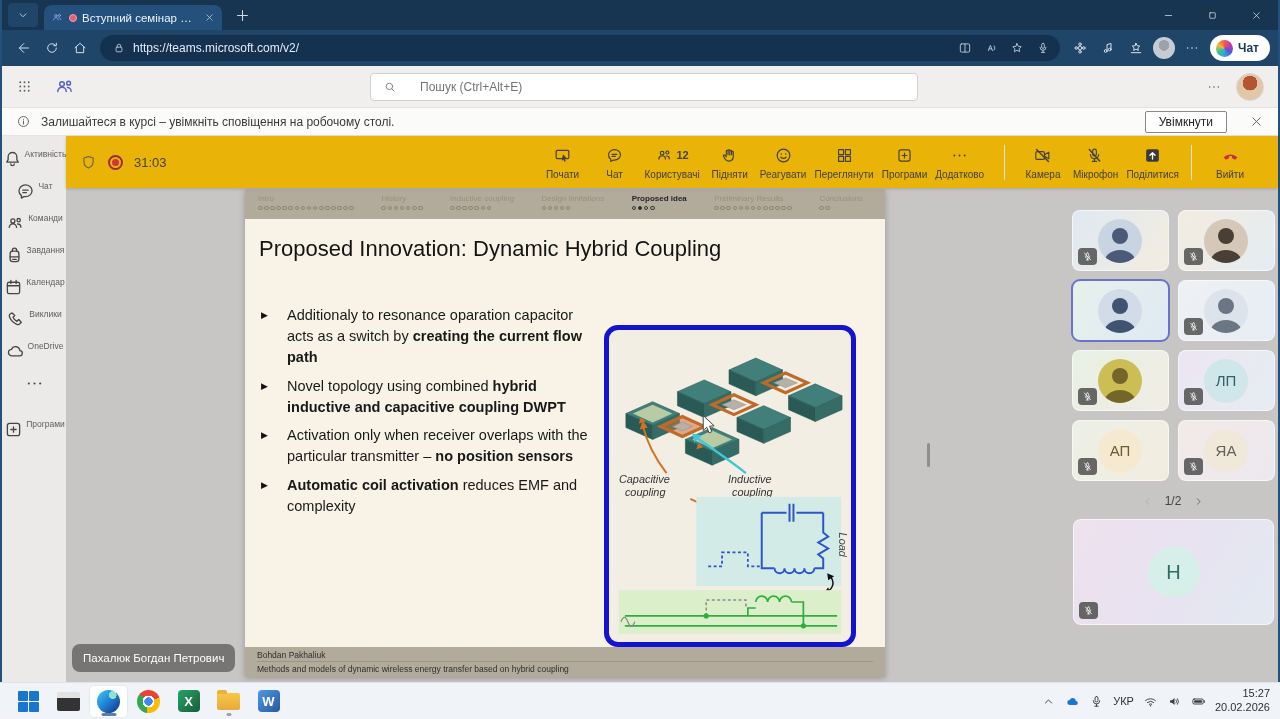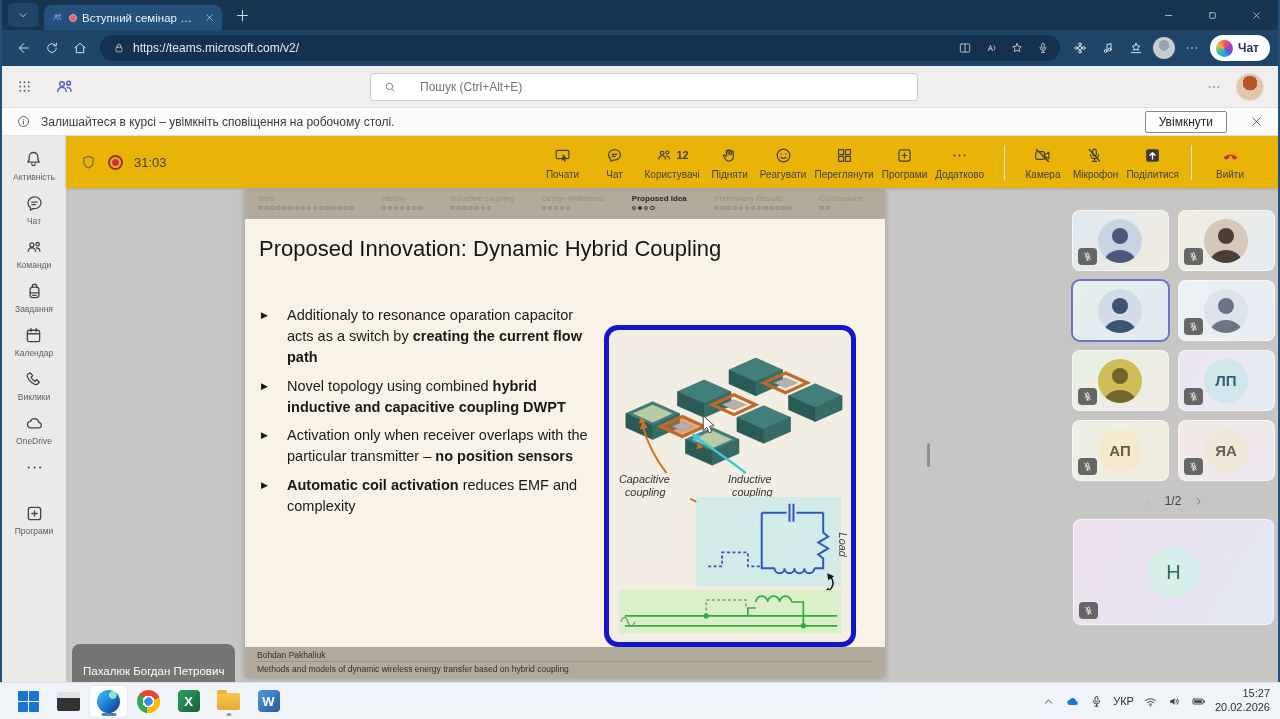--- a/index.html
+++ b/index.html
@@ -37,21 +37,21 @@
 .tdots{font-size:16px;color:#616161;letter-spacing:1px;}
 .tavatar{width:28px;height:28px;border-radius:50%;background:radial-gradient(circle at 50% 35%,#b5552f 0 34%,#e2c6a8 35%);border:1px solid #d8d7d5;}
 
 .banner{height:28px;background:#fbfbfa;border-bottom:1px solid #e6e5e4;display:flex;align-items:center;padding:0 14px;font-size:12px;color:#3b3a39;gap:10px;flex:none;}
 .banner .ic{font-size:15px;color:#605e5c;}
 .bbtn{margin-left:auto;height:22px;padding:0 13px;background:#fff;border:1px solid #8a8886;border-radius:2px;font-size:12px;color:#242424;display:flex;align-items:center;}
 .bclose{font-size:13px;color:#484644;margin-left:12px;}
 
 .approw{flex:1;display:flex;min-height:0;}
 .sidebar{width:64px;background:#ebeae9;display:flex;flex-direction:column;align-items:center;padding-top:13px;gap:11px;flex:none;}
-.sb-item{display:flex;flex-direction:column;align-items:center;gap:2px;}
+.sb-item{display:flex;flex-direction:row;align-items:flex-start;gap:2px;}
 .sb-item .ic{font-size:21px;color:#484644;}
 .sb-item .lbl{font-size:8.5px;color:#605e5c;}
 .appmain{flex:1;display:flex;flex-direction:column;min-width:0;}
 
 .meetbar{height:52px;background:#eab308;display:flex;align-items:center;padding:0 14px;box-shadow:0 1px 3px rgba(0,0,0,.18);position:relative;z-index:3;flex:none;}
 .mleft{display:flex;align-items:center;gap:11px;color:#424242;font-size:13px;}
 .mleft .ic{font-size:17px;color:#605e5c;}
 .rec{width:15px;height:15px;border-radius:50%;border:2px solid #9b2c3a;background:#d13438;background-clip:content-box;padding:2px;}
 .toolbtns{display:flex;margin-left:auto;}
 .tbtn{min-width:52px;display:flex;flex-direction:column;align-items:center;gap:3px;color:#424242;font-size:10px;padding:0 4px;cursor:default;}
@@ -77,24 +77,24 @@
 .slidetitle{font-size:22px;color:#141414;}
 .bullets{margin-top:43px;width:340px;list-style:none;}
 .bullets li{position:relative;padding-left:28px;font-size:14.5px;line-height:1.44;color:#191919;margin-bottom:8px;}
 .bullets li::before{content:"▶";position:absolute;left:2px;top:4px;font-size:9px;color:#111;}
 .bullets b{font-weight:bold;}
 .figure{position:absolute;right:29px;top:106px;width:252px;height:322px;background:#f2eee4;border:5px solid #1414cf;border-radius:14px;padding:2px;}
 .figure svg{width:100%;height:100%;}
 .slidefooter{height:30px;background:#b2aa9b;padding:3px 12px;color:#30302c;display:flex;flex-direction:column;justify-content:space-between;font-size:8.5px;flex:none;}
 .slidefooter .l1{border-bottom:1px solid rgba(0,0,0,.12);padding-bottom:1px;}
 .scrollthumb{position:absolute;left:861px;top:255px;width:3px;height:24px;background:#8f8e8d;border-radius:2px;}
-.tooltip{position:absolute;left:6px;top:456px;background:rgba(112,110,108,.92);color:#fff;font-size:11.5px;padding:21px 11px;border-radius:8px;white-space:nowrap;}
+.tooltip{position:absolute;left:6px;top:456px;background:rgba(112,110,108,.92);color:#fff;font-size:11.5px;padding:8px 11px;border-radius:8px;white-space:nowrap;}
 
 .panel{position:absolute;right:0;top:0;width:210px;height:100%;padding:22px 5px 0 5px;}
-.tiles{display:grid;grid-template-columns:repeat(2,97px);gap:9px;justify-content:center;font-weight:bold;}
+.tiles{display:grid;grid-template-columns:repeat(2,97px);gap:9px;justify-content:center;}
 .tile{width:97px;height:61px;border-radius:8px;position:relative;border:1px solid rgba(255,255,255,.6);}
 .tile.hl{outline:2.5px solid #6974c9;outline-offset:-1px;}
 .av{position:absolute;left:50%;top:50%;transform:translate(-50%,-50%);width:44px;height:44px;border-radius:50%;display:flex;align-items:center;justify-content:center;font-size:15px;overflow:hidden;}
 .av svg{width:100%;height:100%;}
 .mute{position:absolute;left:5px;bottom:5px;width:19px;height:17px;background:rgba(83,83,83,.88);border-radius:4px;color:#fff;display:flex;align-items:center;justify-content:center;font-size:11px;}
 .pager{display:flex;align-items:center;justify-content:center;gap:12px;margin:13px 0 11px;font-size:12px;color:#424242;}
 .pager .ic{font-size:11px;}
 .pprev{color:#a6a4a2;}
 .bigtile{width:201px;height:106px;border-radius:8px;margin:0 auto;position:relative;background:linear-gradient(120deg,#eee2ee 0%,#e9e2f0 45%,#e2eaf2 100%);border:1px solid rgba(255,255,255,.6);}
 .bigav{position:absolute;left:50%;top:50%;transform:translate(-50%,-50%);width:52px;height:52px;border-radius:50%;background:#d6efe9;color:#2d6e64;display:flex;align-items:center;justify-content:center;font-size:20px;}

